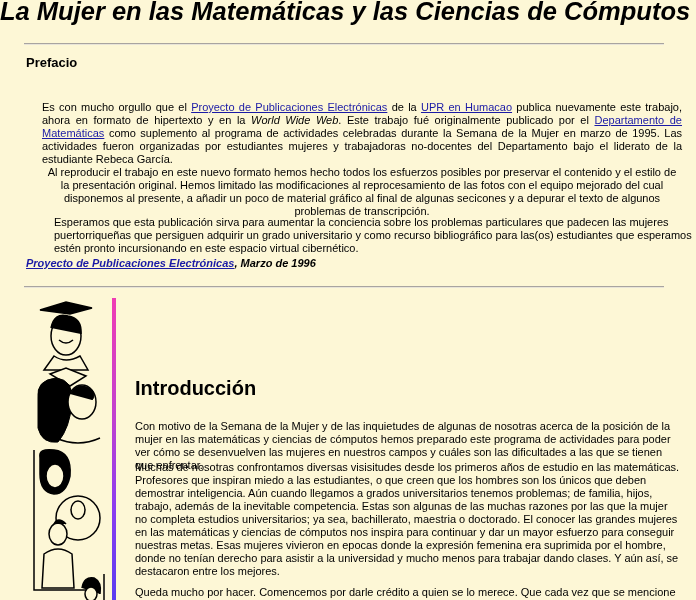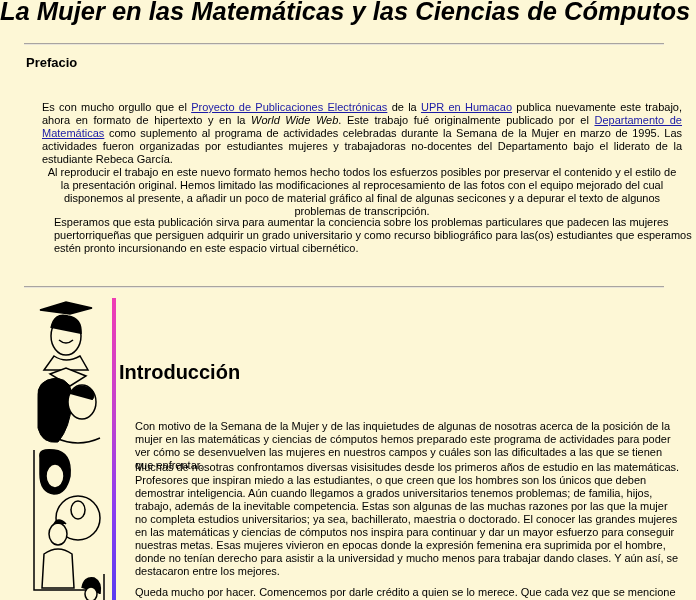--- a/index.html
+++ b/index.html
@@ -40,39 +40,40 @@
   .illus-col { position: absolute; left: 26px; top: 298px; width: 80px; height: 302px; }
   .vbar {
     position: absolute; left: 112px; top: 298px; width: 4px; height: 302px;
     background: linear-gradient(to bottom, #f03cb4 0%, #c040d0 40%, #8a3cf0 70%, #5a3cf0 100%);
   }
   .intro {
     position: absolute; left: 119px; top: 360px; width: 545px;
     font-size: 11px; line-height: 13px;
   }
   .intro h2 {
-    margin: 0; font-size: 20px; font-weight: bold; line-height: 24px;
+    margin: 16px; font-size: 20px; font-weight: bold; line-height: 24px;
   }
   .intro p { margin: 16px; position: absolute; left: 0; width: 545px; }
   .ip1 { top: 44px; }
   .ip2 { top: 85px; }
   .ip3 { top: 210px; }
 </style>
 </head>
 <body>
 
 <h1 class="page-title">La Mujer en las Matemáticas y las Ciencias de Cómputos</h1>
 
 <div class="hr" style="top:43px;"></div>
 
 <div class="prefacio">
   <h4>Prefacio</h4>
   <p class="p1"><span>Es con mucho orgullo que el </span><a href="#">Proyecto de Publicaciones Electrónicas</a><span> de la </span><a href="#">UPR en Humacao</a><span> publica nuevamente este trabajo, ahora en formato de hipertexto y en la </span><em>World Wide Web</em><span>. Este trabajo fué originalmente publicado por el </span><a href="#">Departamento de Matemáticas</a><span> como suplemento al programa de actividades celebradas durante la Semana de la Mujer en marzo de 1995. Las actividades fueron organizadas por estudiantes mujeres y trabajadoras no-docentes del Departamento bajo el liderato de la estudiante Rebeca García.</span></p>
   <p class="p2">Al reproducir el trabajo en este nuevo formato hemos hecho todos los esfuerzos posibles por preservar el contenido y el estilo de la presentación original. Hemos limitado las modificaciones al reprocesamiento de las fotos con el equipo mejorado del cual disponemos al presente, a añadir un poco de material gráfico al final de algunas secicones y a depurar el texto de algunos problemas de transcripción.</p>
   <p class="p3">Esperamos que esta publicación sirva para aumentar la conciencia sobre los problemas particulares que padecen las mujeres puertorriqueñas que persiguen adquirir un grado universitario y como recurso bibliográfico para las(os) estudiantes que esperamos estén pronto incursionando en este espacio virtual cibernético.</p>
+  <div class="sig"><a href="#">Proyecto de Publicaciones Electrónicas</a><span>, Marzo de 1996</span></div>
 </div>
 
 <div class="hr" style="top:286px;"></div>
 
 <div class="illus-col">
   <svg width="80" height="302" viewBox="0 0 80 302">
 
     <g stroke="#000" fill="none" stroke-width="1.5">
       <path d="M14 12 L40 4 L66 10 L44 16 Z" fill="#000"></path>
       <ellipse cx="40" cy="38" rx="15" ry="19" fill="#fdf7d6"></ellipse>

